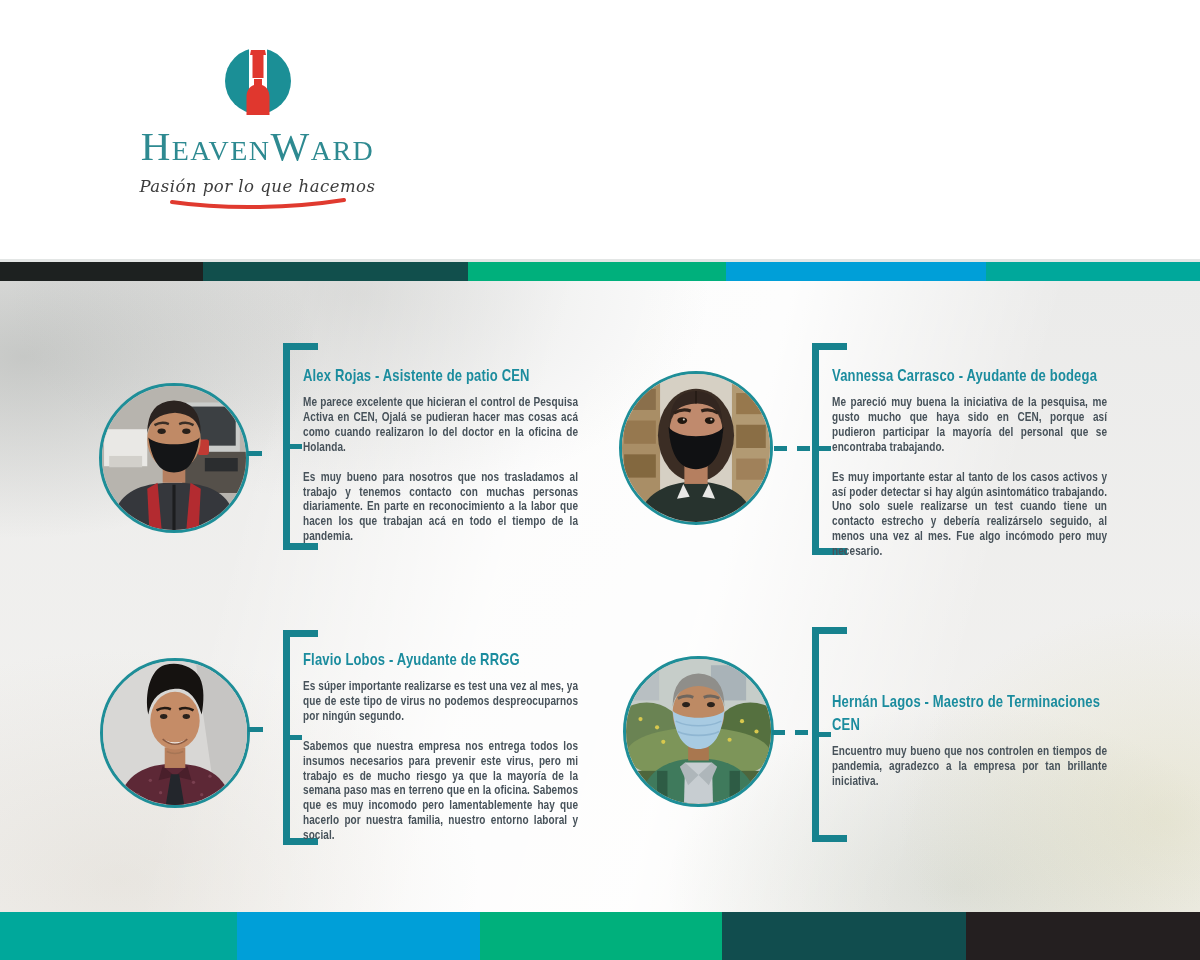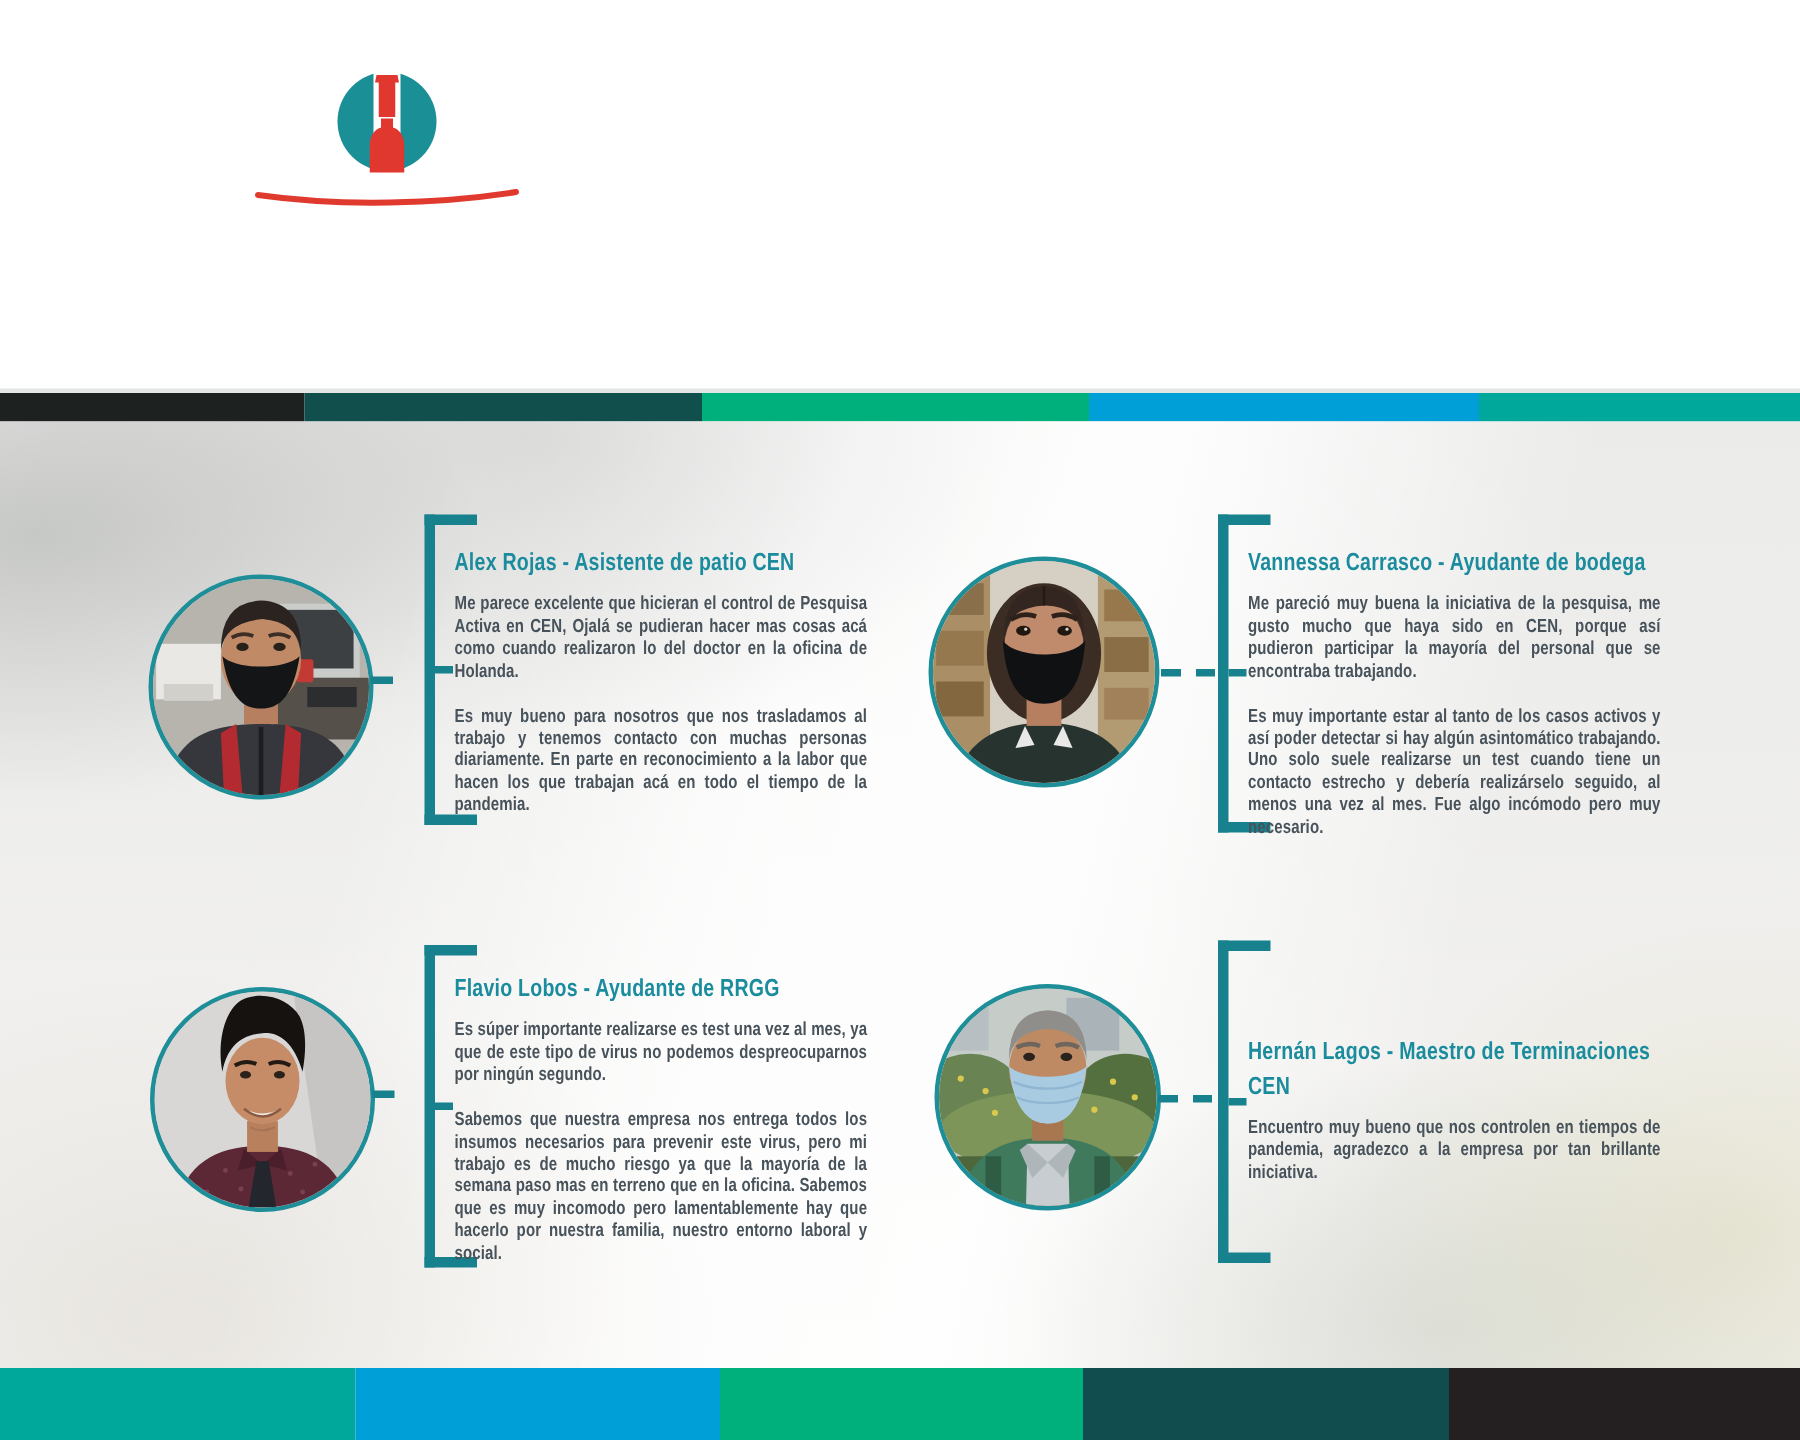--- a/index.html
+++ b/index.html
@@ -92,20 +92,22 @@
 <div class="page">
 
   <div class="header">
     <div class="logo">
       <svg class="logo-mark" width="72" height="72" viewBox="0 0 72 72">
         <circle cx="36" cy="35" r="33" fill="#1b8f96"></circle>
         <rect x="27" y="0" width="18" height="72" fill="#ffffff"></rect>
         <path d="M29,4 h14 l1,5 h-2.5 v23 h-11 V9 h-2.5 z" fill="#e0372e"></path>
         <path d="M32,33 h8 v6 c5,1.5 7.5,6.5 7.5,12 v18 h-23 v-18 c0-5.5 2.5-10.5 7.5-12 z" fill="#e0372e"></path>
       </svg>
+      <div class="logo-word"><span class="lg">H</span><span>EAVEN</span><span class="lg">W</span><span>ARD</span></div>
+      <div class="logo-tagline">Pasión por lo que hacemos</div>
       <svg class="tagline-underline" width="180" height="12" viewBox="0 0 180 12">
         <path d="M4,4 C60,12 125,10 176,2" fill="none" stroke="#e03a2f" stroke-width="4" stroke-linecap="round"></path>
       </svg>
     </div>
   </div>
 
   <div class="bar bar-top">
     <span class="seg" style="background:#1d2120"></span>
     <span class="seg" style="background:#114f4c"></span>
     <span class="seg" style="background:#00b07c"></span>

